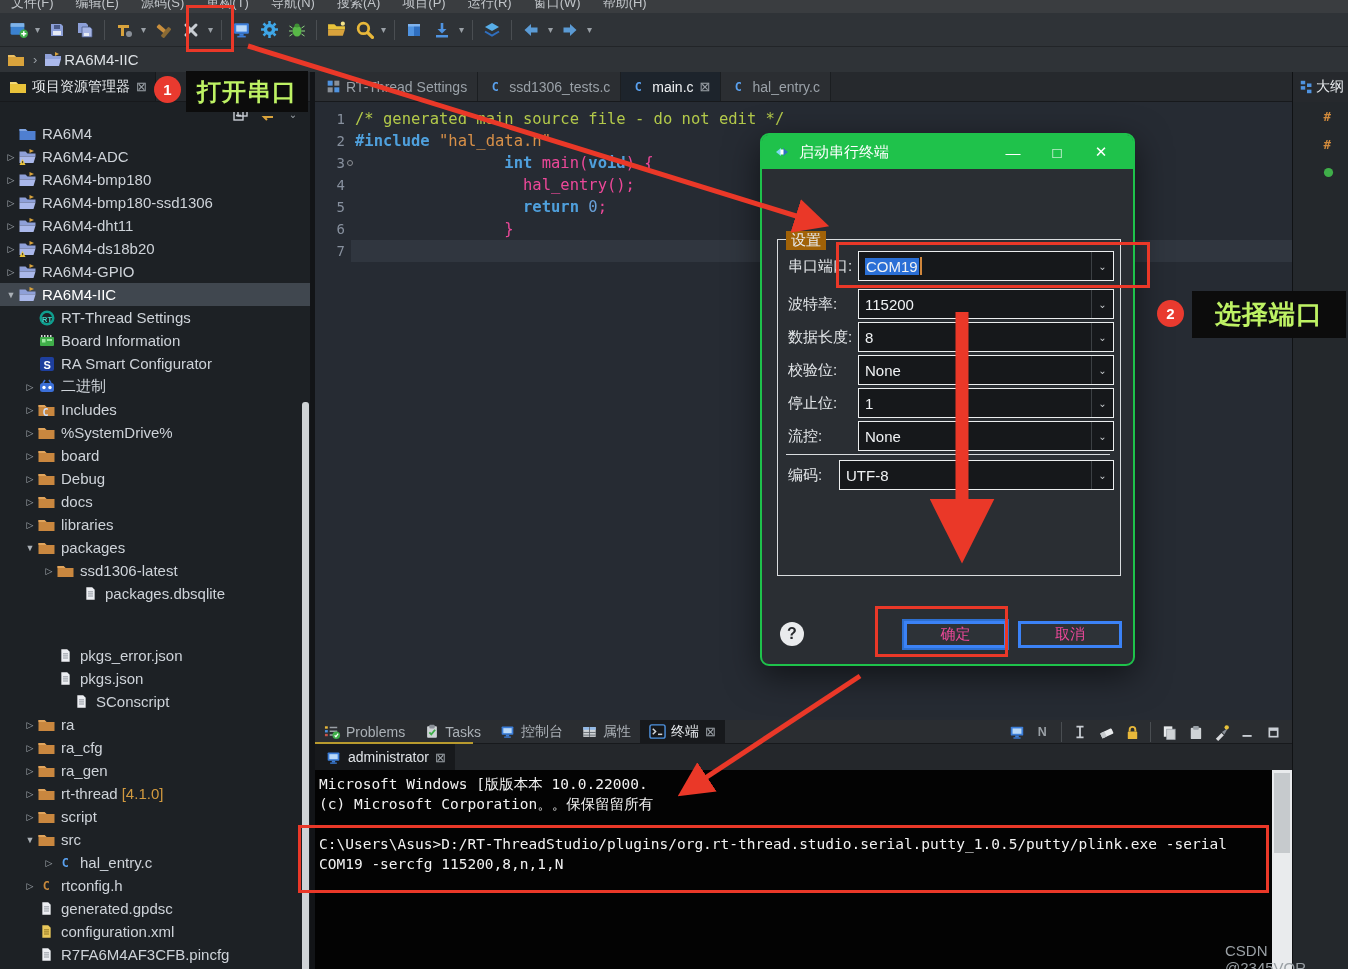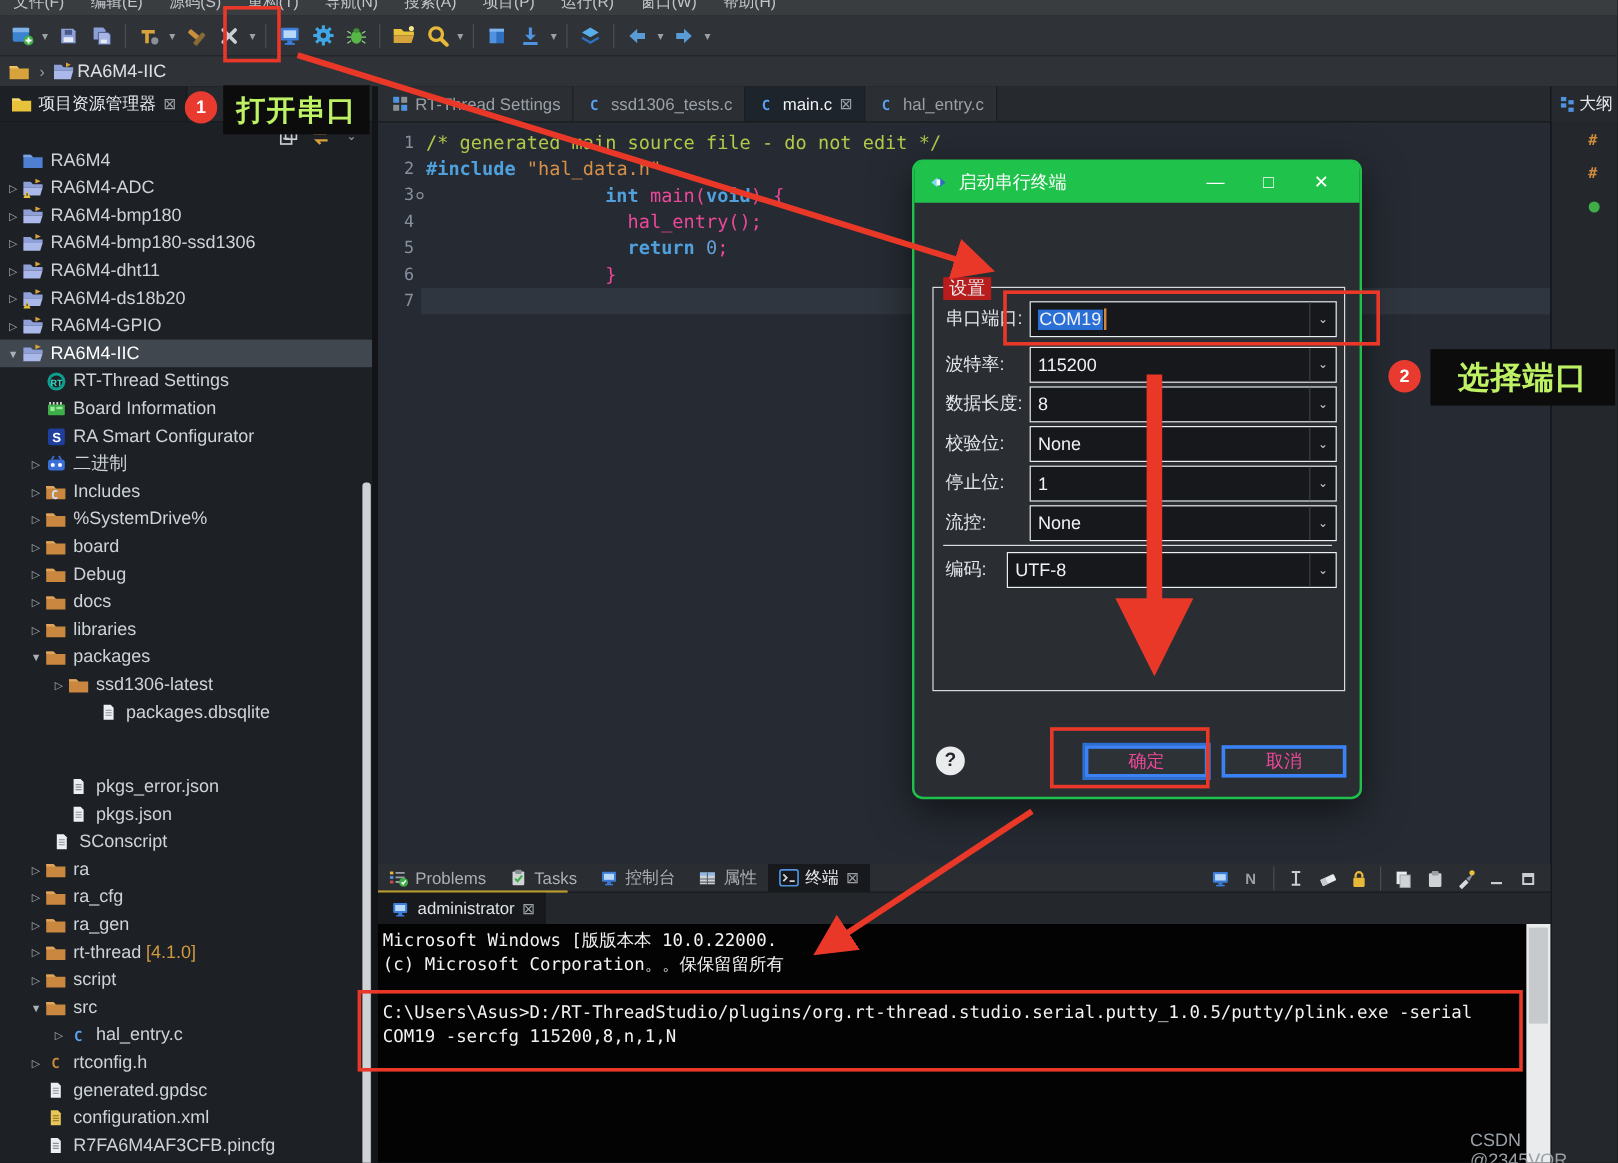--- a/index.html
+++ b/index.html
@@ -65,21 +65,21 @@
 #term{position:absolute;left:0;top:50px;width:957px;height:199px;background:#030303;font-family:"DejaVu Sans Mono",monospace;font-size:14.5px;color:#f2f2f2;padding:4px 0 0 4px}
 #term .tl{height:20px;line-height:20px;white-space:pre}
 #term-scroll{position:absolute;left:957px;top:50px;width:20px;height:199px;background:#e9ebed}
 #term-scroll .thumb{position:absolute;left:2px;top:3px;width:16px;height:80px;background:#c6cacd}
 
 #dialog{position:absolute;left:760px;top:133px;width:375px;height:533px;background:#2a2e33;border:2px solid #1ec24b;border-radius:9px;box-shadow:0 10px 34px rgba(0,0,0,.55);z-index:40}
 .dtitle{position:absolute;left:0;top:0;right:0;height:34px;background:#1fc24b;border-radius:6px 6px 0 0;display:flex;align-items:center;color:#fff;font-size:15px;padding-left:10px}
 .dtitle .ticon{margin-right:8px}
 .dctrls{position:absolute;right:10px;top:0;height:34px;display:flex;align-items:center}
 .dctrl{width:44px;text-align:center;color:#fff;font-size:15px}
-.dglabel{position:absolute;left:24px;top:96px;background:#b91c1c;padding:0 5px;color:#e8ebee;font-size:15px;z-index:2}
+.dglabel{position:absolute;left:24px;top:96px;background:#a16207;padding:0 5px;color:#e8ebee;font-size:15px;z-index:2}
 .dgroup{position:absolute;left:15px;top:104px;width:344px;height:337px;border:1px solid #d9dcdf}
 .frow{position:absolute;height:30px;display:flex;align-items:center}
 .flabel{position:absolute;left:26px;color:#e4e7ea;font-size:15px;line-height:30px}
 .combo{position:absolute;height:30px;background:#16181b;border:1px solid #eceeef;color:#f0f2f4;font-size:15px;display:flex;align-items:center;padding-left:6px}
 .combo .chev{position:absolute;right:0;top:0;bottom:0;width:22px;border-left:1px solid #3c4044;display:flex;align-items:center;justify-content:center;color:#c6cacd;font-size:10px}
 .selhl{background:#2a6fd6;padding:0 1px}
 .cursorbar{display:inline-block;width:2px;height:18px;background:#d0863c;vertical-align:middle;margin-left:1px}
 .ddiv{position:absolute;left:24px;top:319px;width:324px;height:1px;background:#d9dcdf}
 .dhelp{position:absolute;left:18px;top:487px;width:24px;height:24px;border-radius:50%;background:#e9ebed;color:#24272b;font-weight:bold;font-size:16px;display:flex;align-items:center;justify-content:center}
 .dbtn{position:absolute;top:486px;height:27px;background:#2d3237;border:3px solid #3b82f6;color:#ec4899;font-size:15px;display:flex;align-items:center;justify-content:center}
@@ -531,21 +531,21 @@
         <span class="ticon">
           <svg width="15" height="17" viewBox="0 0 18 18">
             <path d="M4 1.5h7l3 3v12H4z" fill="#eceef2"></path>
             <g stroke="#8a9098" stroke-width="1.1">
               <path d="M6 7h6M6 9.5h6M6 12h6"></path>
             </g>
           </svg>
         </span>
         <span class="tlabel">pkgs.json</span>
       </div>
-      <div class="trow" style="padding-left: 28px; text-align: center;">
+      <div class="trow" style="padding-left: 58px; text-align: center;">
         <span class="twisty"></span>
         <span class="ticon">
           <svg width="15" height="17" viewBox="0 0 18 18">
             <path d="M4 1.5h7l3 3v12H4z" fill="#eceef2"></path>
             <g stroke="#8a9098" stroke-width="1.1">
               <path d="M6 7h6M6 9.5h6M6 12h6"></path>
             </g>
           </svg>
         </span>
         <span class="tlabel">SConscript</span>

